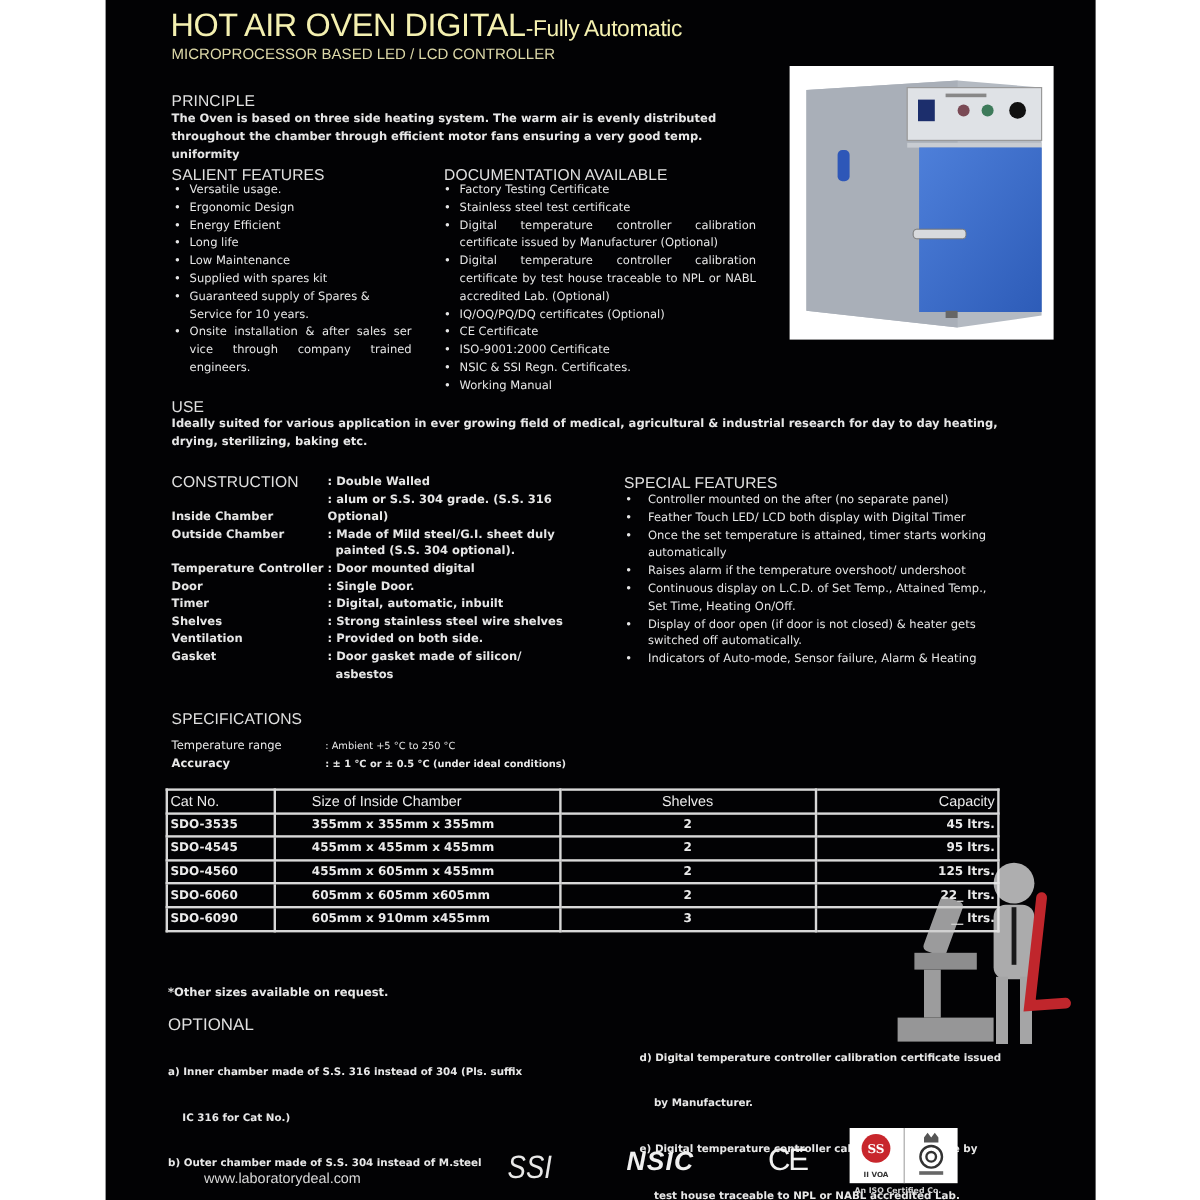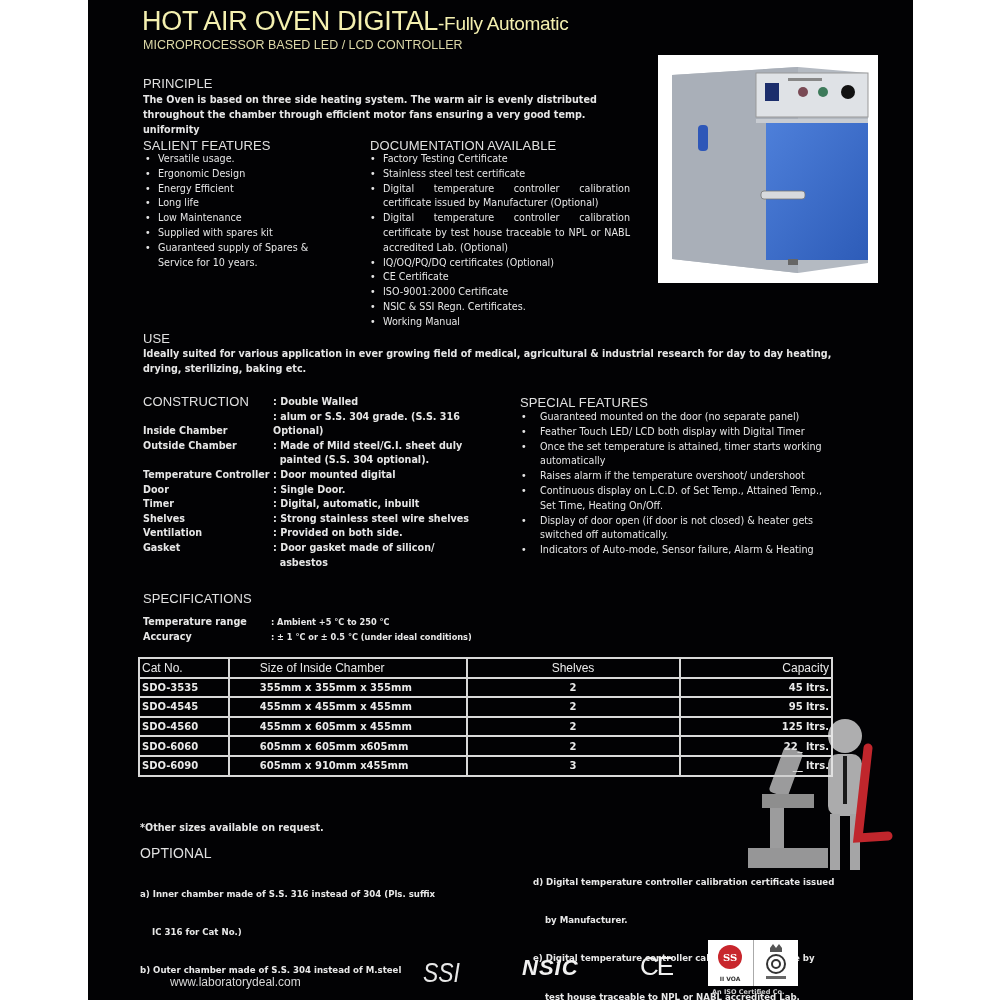--- a/index.html
+++ b/index.html
@@ -90,20 +90,21 @@
 
 <div class="abs heading" style="left:143px; top:138px;">SALIENT FEATURES</div>
 <ul class="abs bullets" style="left:143px; top:152px; width:200px;">
   <li>Versatile usage.</li>
   <li>Ergonomic Design</li>
   <li>Energy Efficient</li>
   <li>Long life</li>
   <li>Low Maintenance</li>
   <li>Supplied with spares kit</li>
   <li>Guaranteed supply of Spares &amp; Service for 10 years.</li>
+  <li class="justify">Onsite installation &amp; after sales ser vice  through  company trained engineers.</li>
 </ul>
 
 <div class="abs heading" style="left:370px; top:138px;">DOCUMENTATION AVAILABLE</div>
 <ul class="abs bullets" style="left:368px; top:152px; width:262px;">
   <li>Factory Testing Certificate</li>
   <li>Stainless steel test certificate</li>
   <li class="justify">Digital temperature controller calibration certificate issued by Manufacturer (Optional)</li>
   <li class="justify">Digital temperature controller calibration certificate by test house traceable to NPL or NABL accredited Lab. (Optional)</li>
   <li>IQ/OQ/PQ/DQ certificates (Optional)</li>
   <li>CE Certificate</li>
@@ -161,31 +162,31 @@
       <span class="v">: Door gasket made of silicon/</span>
     </div>
   <div class="kv-row">
       <span class="k"></span>
       <span class="v" style="white-space:pre">  asbestos</span>
     </div>
 </div>
 
 <div class="abs heading" style="left:520px; top:395px;">SPECIAL FEATURES</div>
 <ul class="abs bullets wide" style="left:518px; top:410px; width:320px;">
-  <li>Guaranteed mounted on the door (no separate panel)</li>
+  <li>Controller mounted on the after (no separate panel)</li>
   <li>Feather Touch LED/ LCD both display with Digital Timer</li>
   <li>Once the set temperature is attained, timer starts working automatically</li>
   <li>Raises alarm if the temperature overshoot/ undershoot</li>
   <li>Continuous display on L.C.D. of Set Temp., Attained Temp., Set Time, Heating On/Off.</li>
   <li>Display of door open (if door is not closed) &amp; heater gets switched off automatically.</li>
   <li>Indicators of Auto-mode, Sensor failure, Alarm &amp; Heating</li>
 </ul>
 
 <div class="abs heading" style="left:143px; top:591px;">SPECIFICATIONS</div>
-<div class="abs" style="left:143px; top:616px; font-size:9.6px; font-weight:bold; white-space:nowrap;">
+<div class="abs" style="left:143px; top:616px; font-size:9.6px; font-weight:normal; white-space:nowrap;">
   <span style="display:inline-block;width:128px;">Temperature range</span><span style="font-size:8.2px;">: Ambient +5 °C to 250 °C</span>
 </div>
 <div class="abs" style="left:143px; top:631px; font-size:9.6px; font-weight:bold; white-space:nowrap;">
   <span style="display:inline-block;width:128px;">Accuracy</span><span style="font-size:8.2px;">: ± 1 °C or ± 0.5 °C (under ideal conditions)</span>
 </div>
 
 <table class="spec-table">
   <tbody>
       <tr>
     <th class="c1">Cat No.</th>

